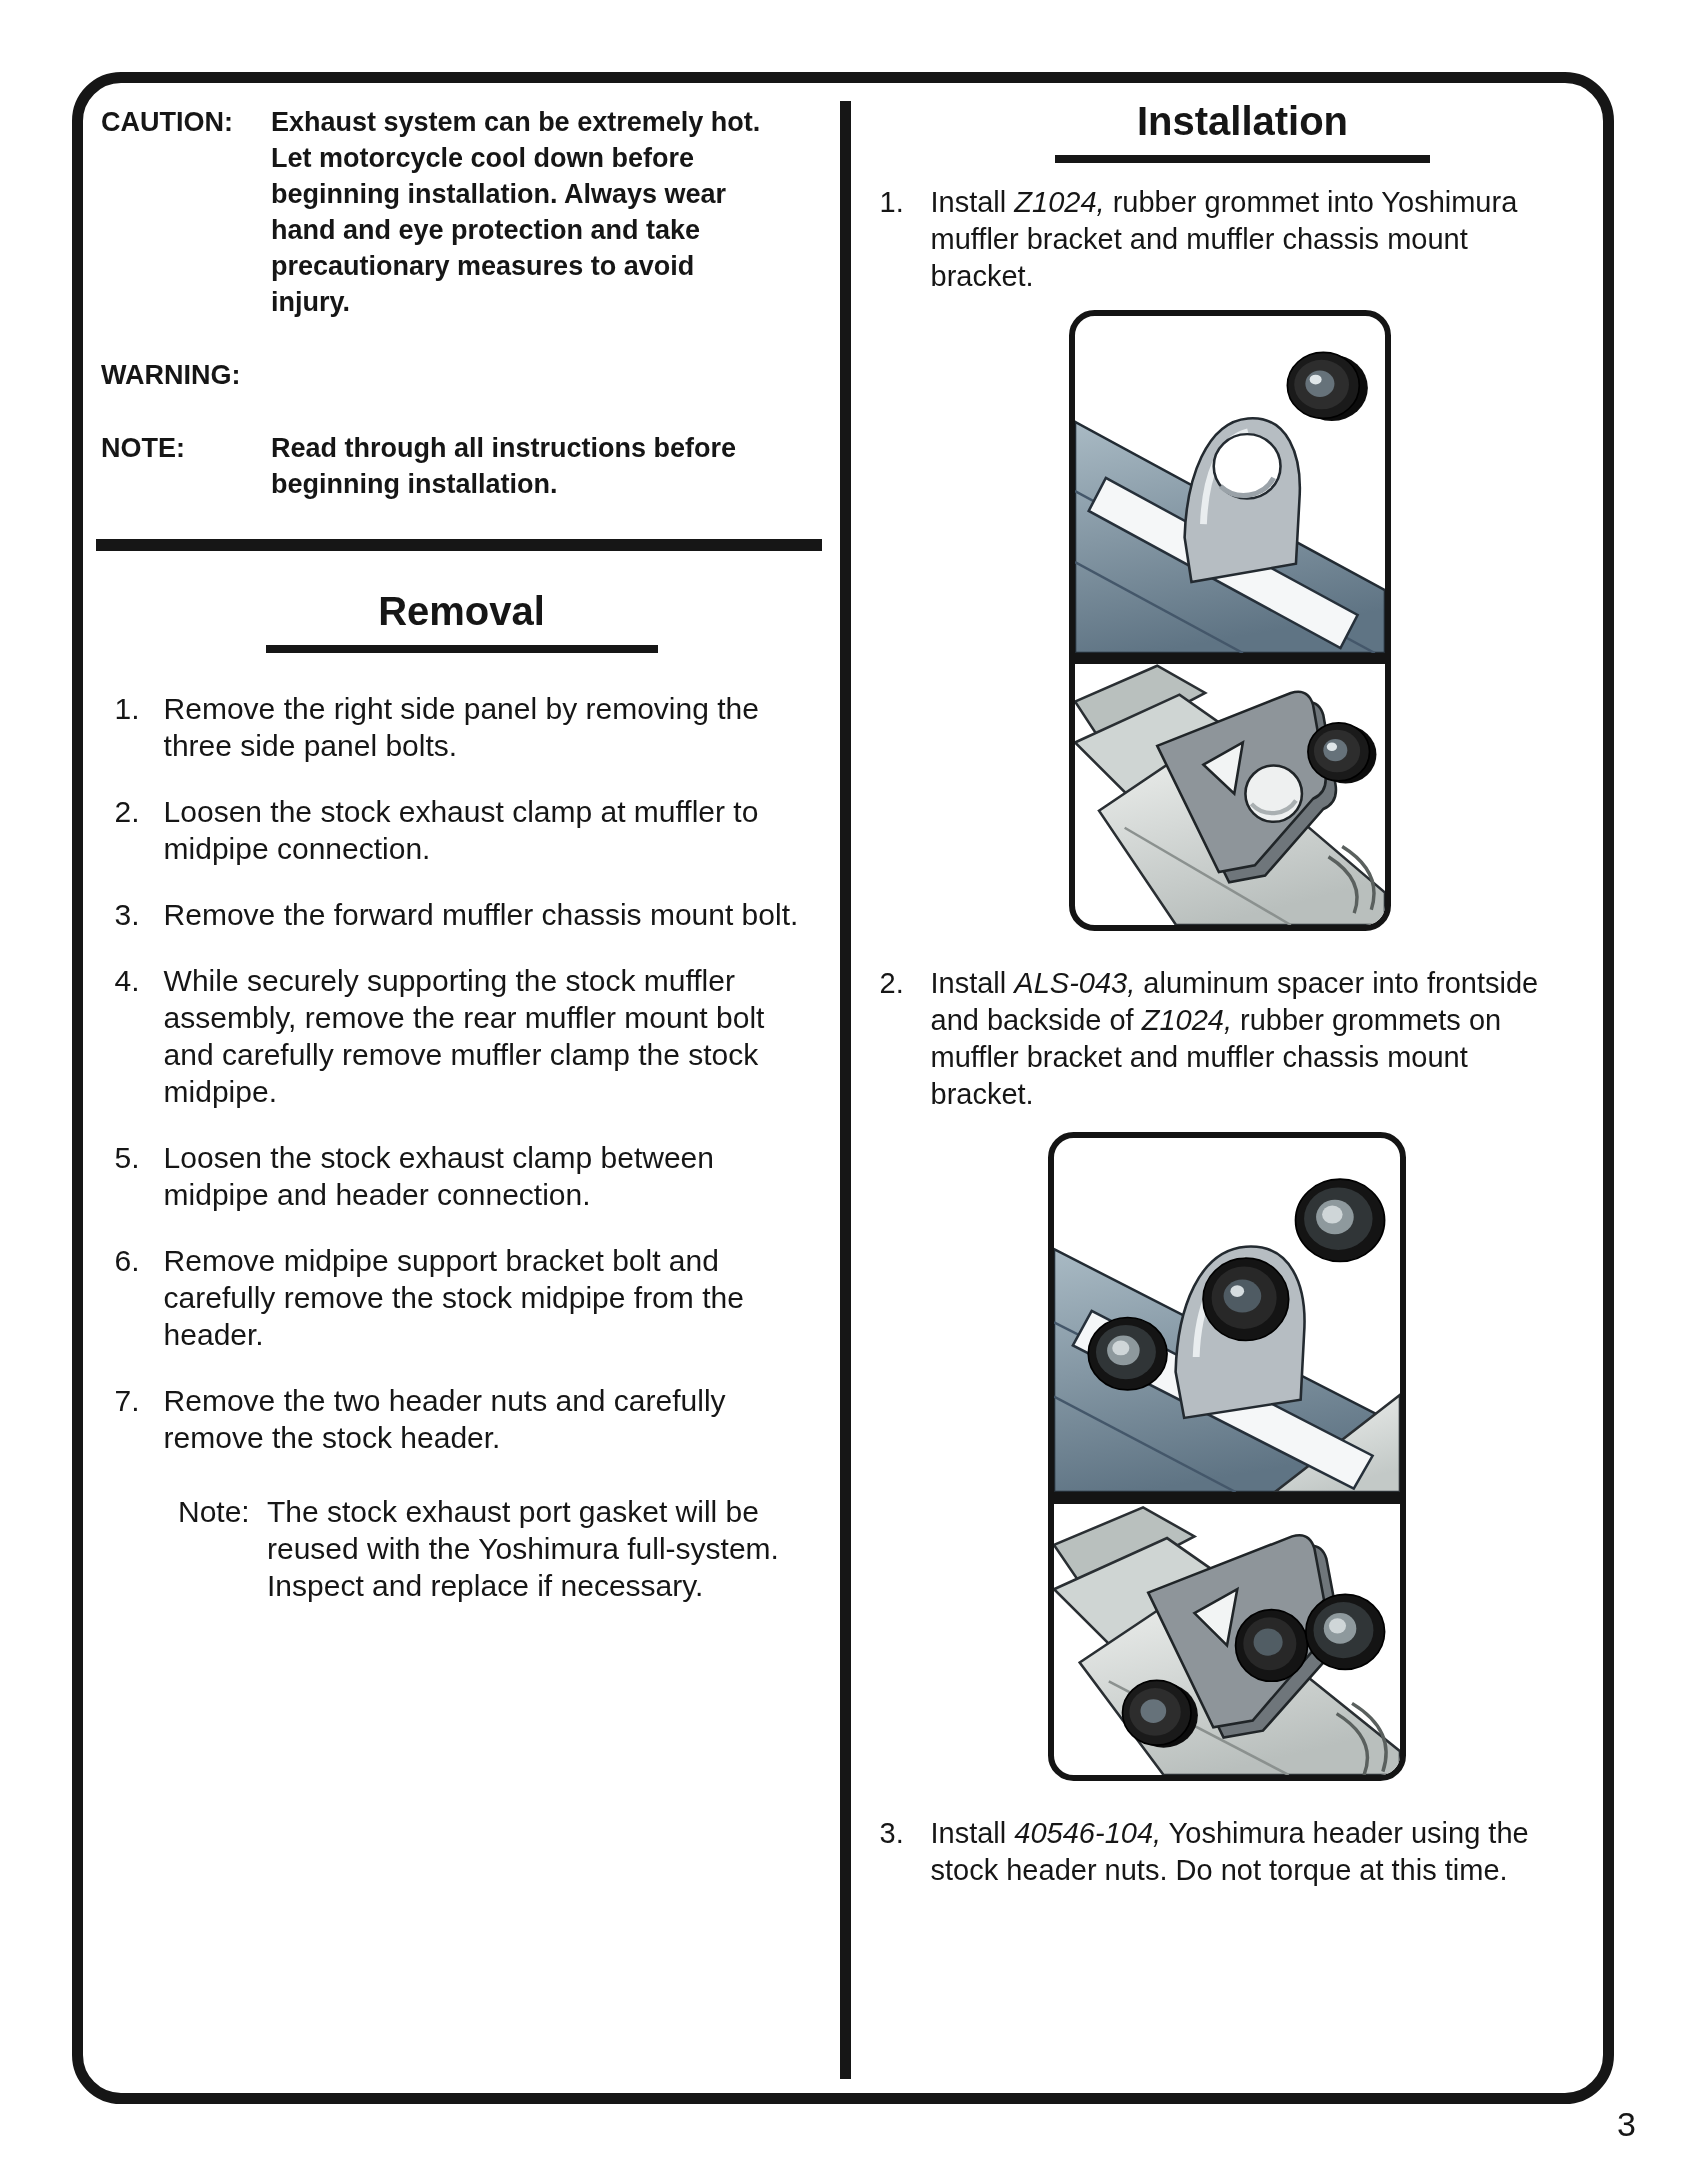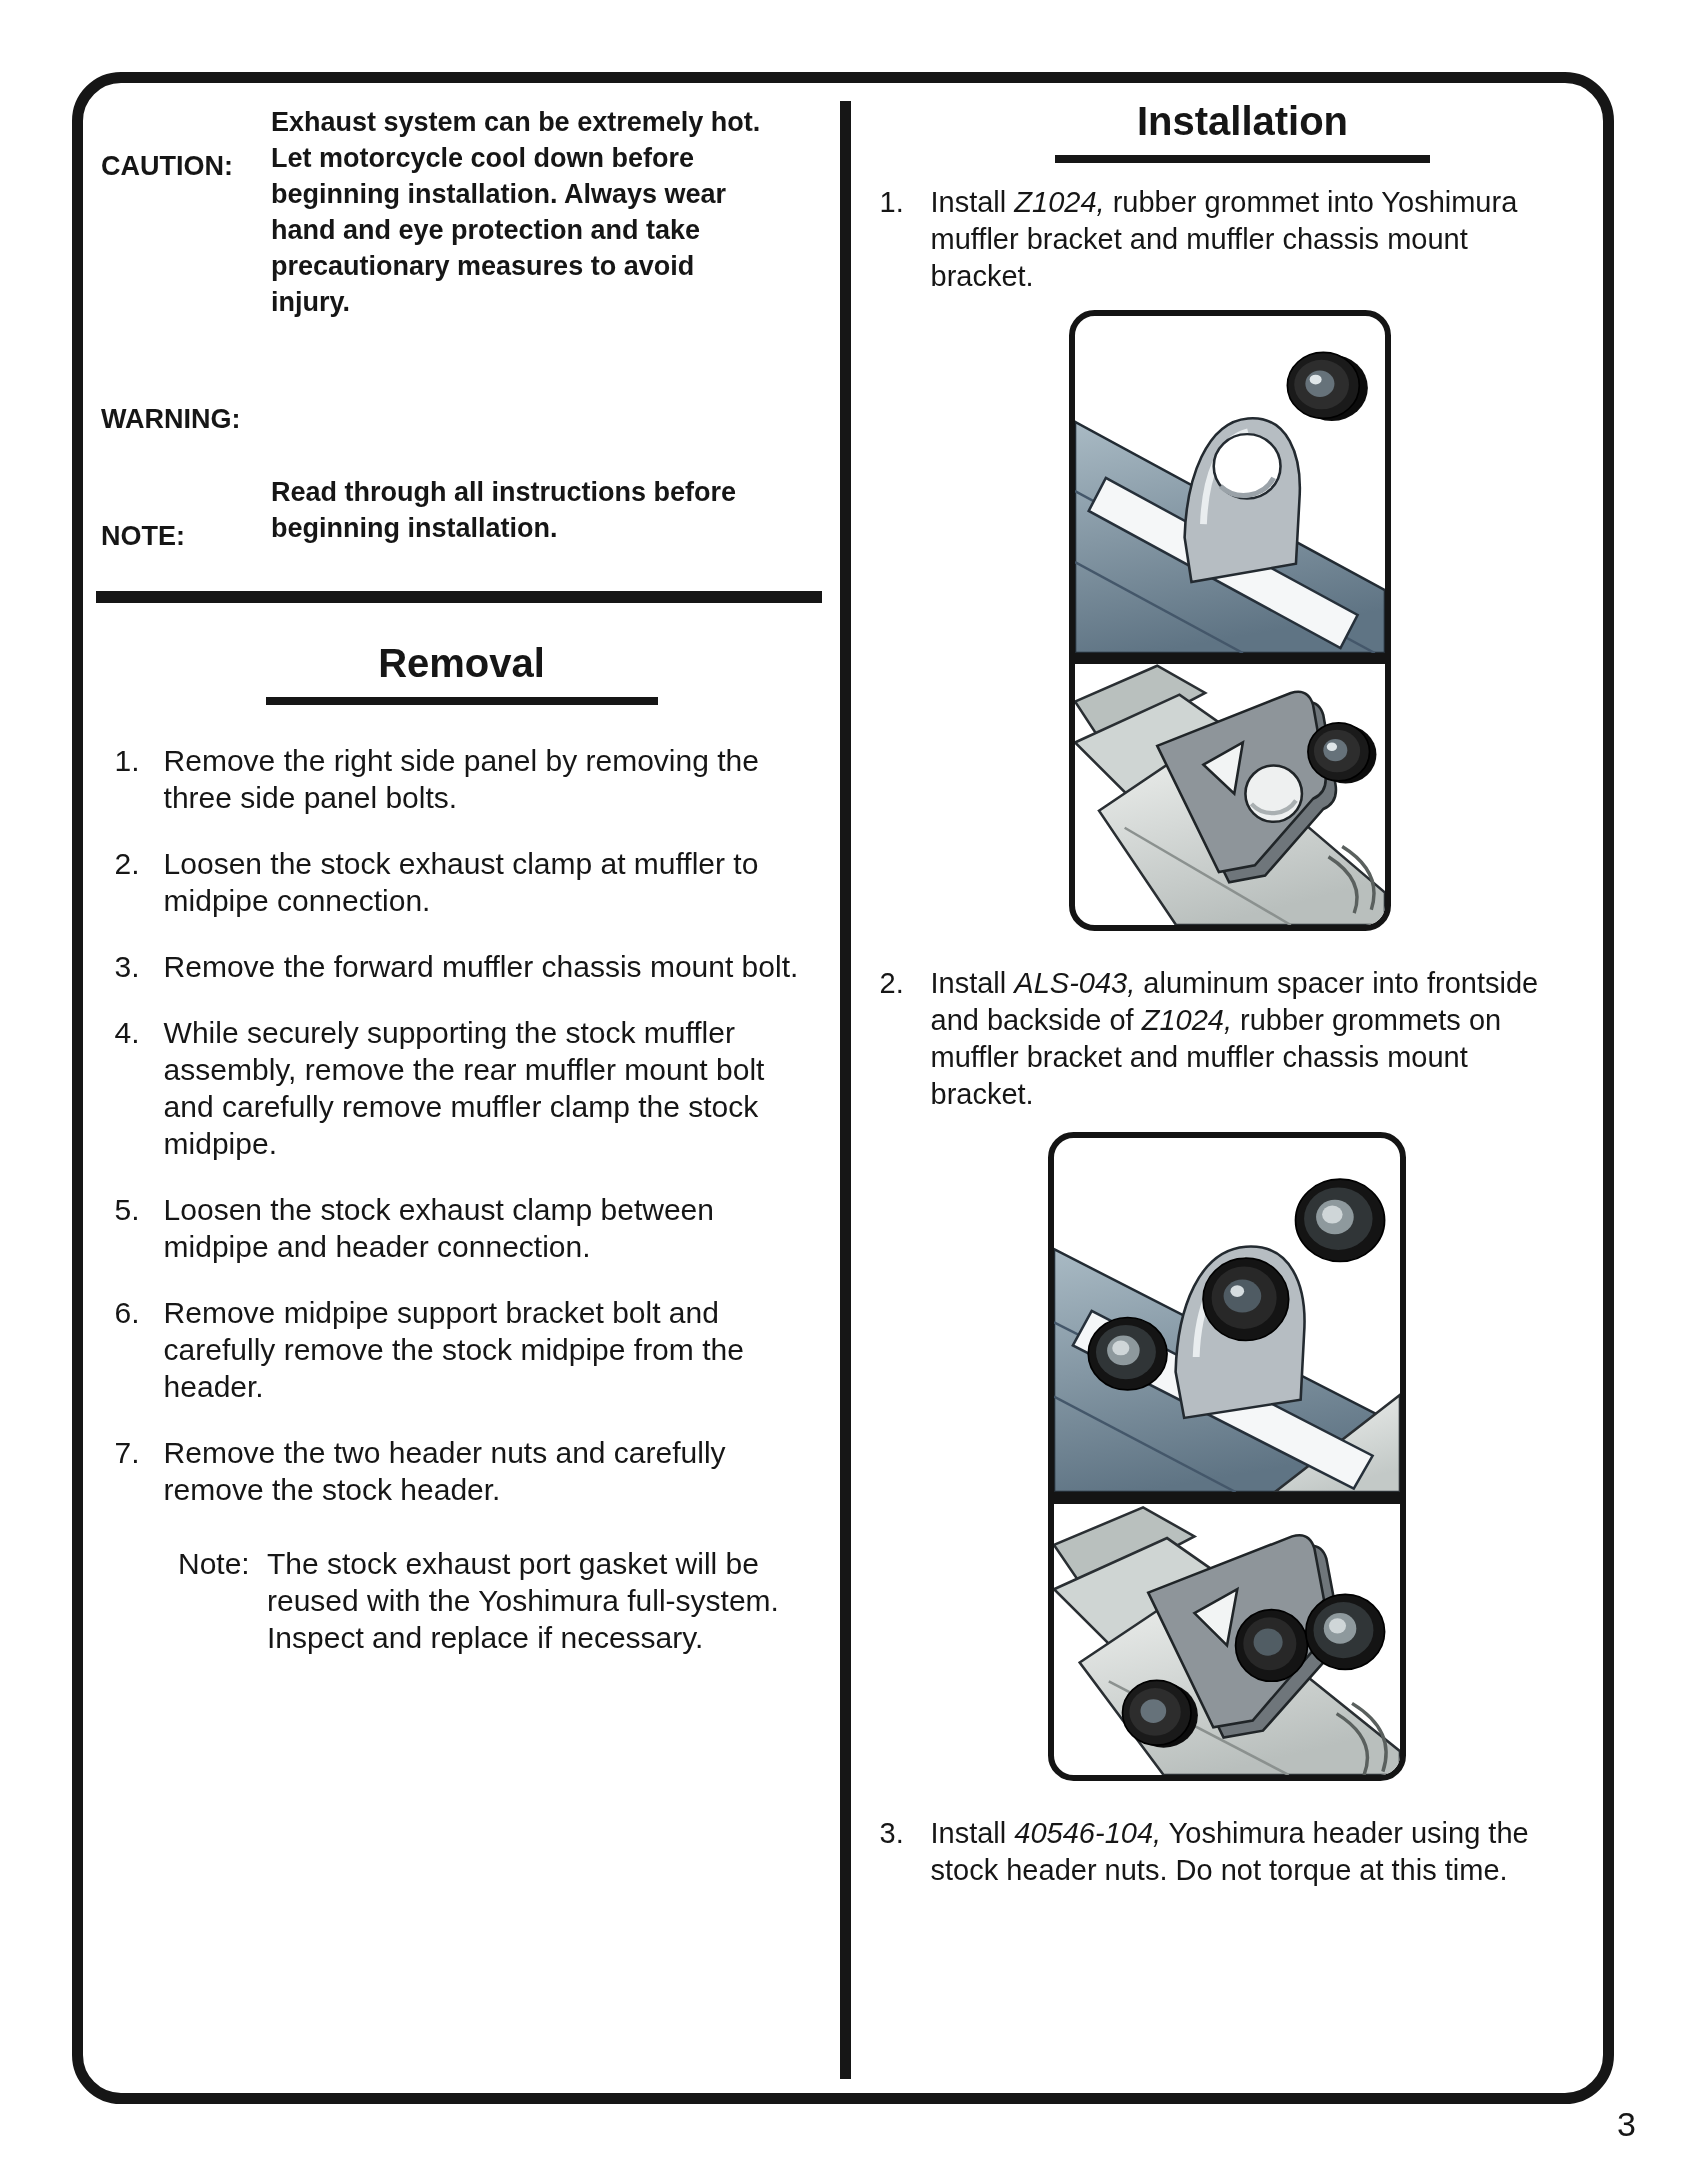--- a/index.html
+++ b/index.html
@@ -14,21 +14,21 @@
     border:11px solid #161616; border-radius:49px;
   }
   .v-divider {
     position:absolute; left:840px; top:101px; width:11px; height:1978px;
     background:#161616;
   }
   .col-left  { position:absolute; left:101px; top:104px; width:721px; }
   .col-right { position:absolute; left:871px; top:95px; width:743px; }
 
   .notice { display:flex; font-weight:bold; font-size:27px; line-height:36px; margin-bottom:37px; }
-  .notice-label { width:170px; flex:none;margin-top:44px; }
+  .notice-label { width:170px; flex:none; }
   .notice-text { white-space:pre; }
 
   .rule-h { height:12px; background:#161616; width:726px; margin:10.2px 0 0 -5.1px; }
 
   .sec-head { text-align:center; font-weight:bold; font-size:40px; line-height:53px; margin-top:34px; }
   .sec-underline { height:8.5px; background:#161616; margin:6.8px auto 0; }
   .underline-removal { width:392px; }
   .underline-install { width:375px; }
   .col-right .sec-head { margin-top:0; }
 

